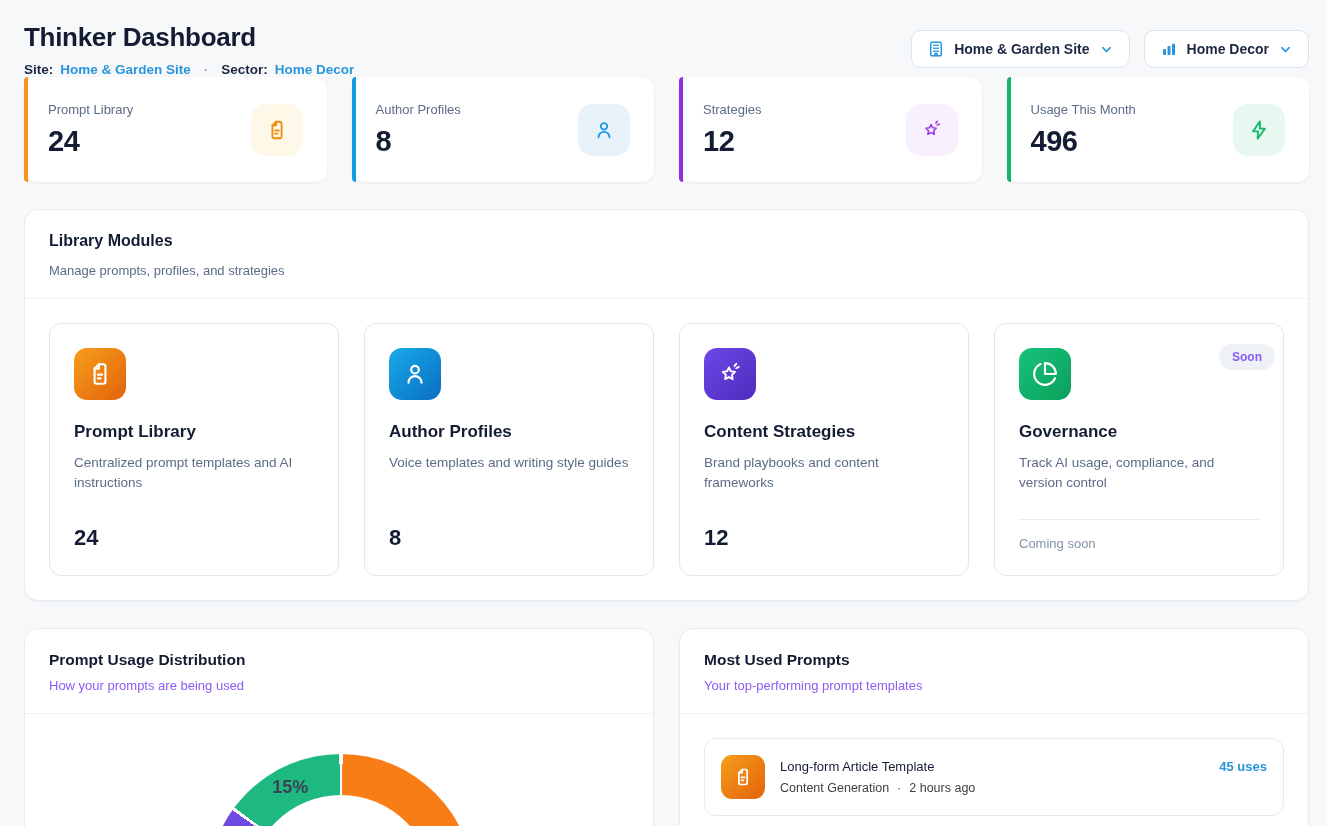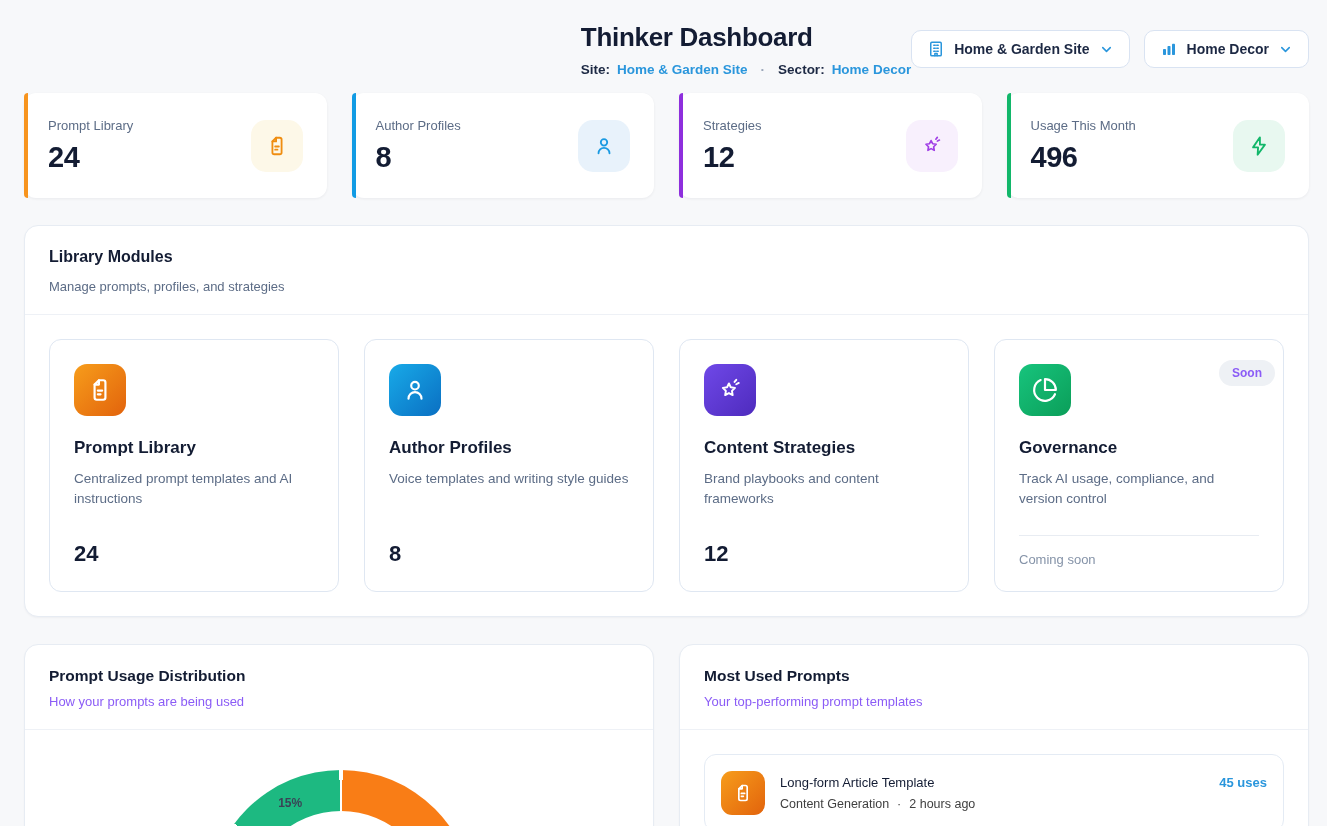--- a/index.html
+++ b/index.html
@@ -5,21 +5,21 @@
   * { margin:0; padding:0; box-sizing:border-box; }
   html,body { width:1327px; height:826px; overflow:hidden; }
   body {
     font-family:"Liberation Sans", sans-serif;
     background:#f7f8fa;
     color:#141e38;
   }
   .page { padding:22px 18px 0 24px; }
 
   
-  .header { display:flex; justify-content:flex-end; align-items:flex-start; margin-bottom:16px; }
+  .header { display:flex; justify-content:space-between; align-items:flex-start; }
   .page-title { font-size:26px; font-weight:800; color:#131c33; letter-spacing:-0.3px; }
   .subtitle-row { margin-top:9px; font-size:13.5px; font-weight:700; display:flex; gap:7px; align-items:center; }
   .subtitle-row .lbl { color:#1c2843; }
   .subtitle-row a { color:#2a96dc; text-decoration:none; font-weight:700; }
   .subtitle-row .dot { color:#9aa6b9; margin:0 6px; font-weight:700; }
   .header-actions { display:flex; gap:14px; margin-top:8px; }
   .selector-btn {
     display:flex; align-items:center; gap:9px; background:#fff;
     border:1px solid #d9e3f2; border-radius:10px; padding:9px 15px;
     font-size:14px; font-weight:700; color:#1c2843; cursor:pointer;
@@ -81,21 +81,21 @@
   .panel {
     background:#fff; border-radius:14px; border:1px solid #e7ecf3;
     box-shadow:0 1px 2px rgba(16,24,40,.04); height:460px; overflow:hidden;
   }
   .panel-head { padding:22px 24px 20px 24px; border-bottom:1px solid #eef1f6; }
   .panel-title { font-size:15.5px; font-weight:700; color:#131c33; }
   .panel-sub { font-size:13px; color:#8b5cf6; margin-top:9px; }
   .chart-area { position:relative; height:370px; }
   .donut { position:absolute; left:183px; top:40px; width:266px; height:266px; border-radius:50%; }
   .donut-hole { position:absolute; left:41px; top:41px; width:184px; height:184px; border-radius:50%; background:#fff; }
-  .donut-label { position:absolute; font-size:12px; font-weight:700; color:#3a4356; transform:translate(-50%,-50%); }
+  .donut-label { position:absolute; font-size:18px; font-weight:700; color:#3a4356; transform:translate(-50%,-50%); }
 
   .prompt-list { padding:24px; }
   .prompt-item {
     display:flex; align-items:center; gap:15px; border:1px solid #e4ebf4; border-radius:12px;
     padding:16px; cursor:pointer; background:#fff;
   }
   .prompt-icon {
     width:44px; height:44px; border-radius:11px; flex:0 0 auto;
     background:linear-gradient(135deg,#f79d1b,#e2630c); color:#fff;
     display:flex; align-items:center; justify-content:center;

